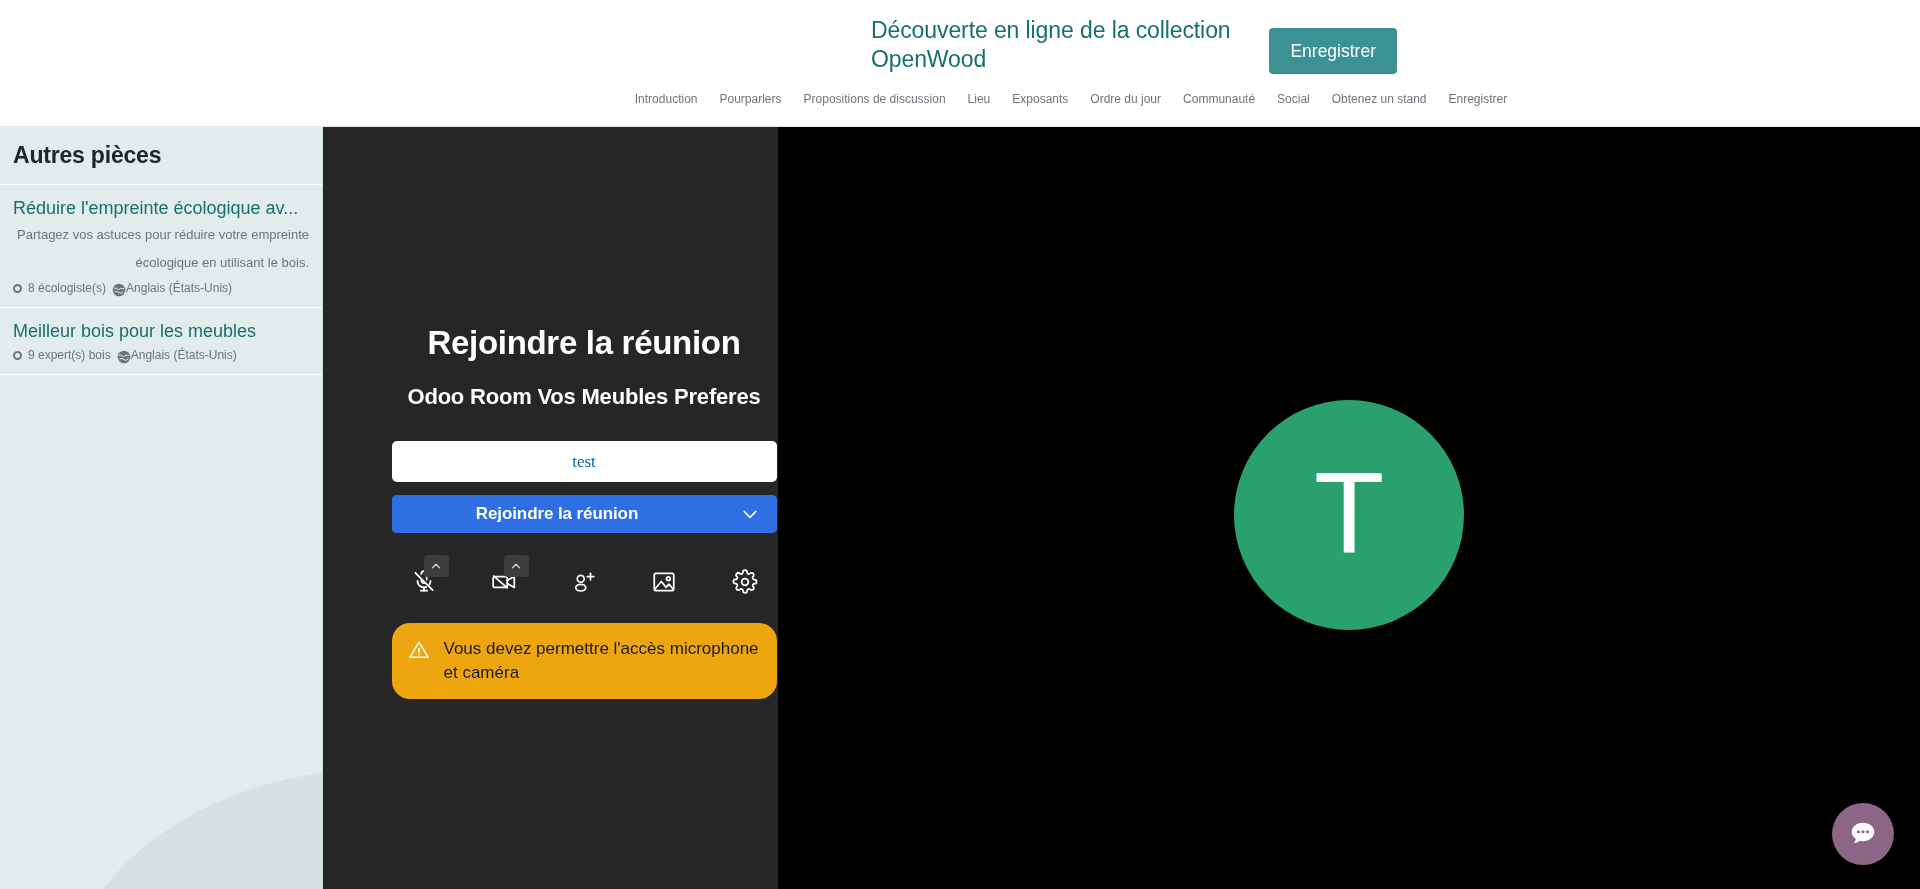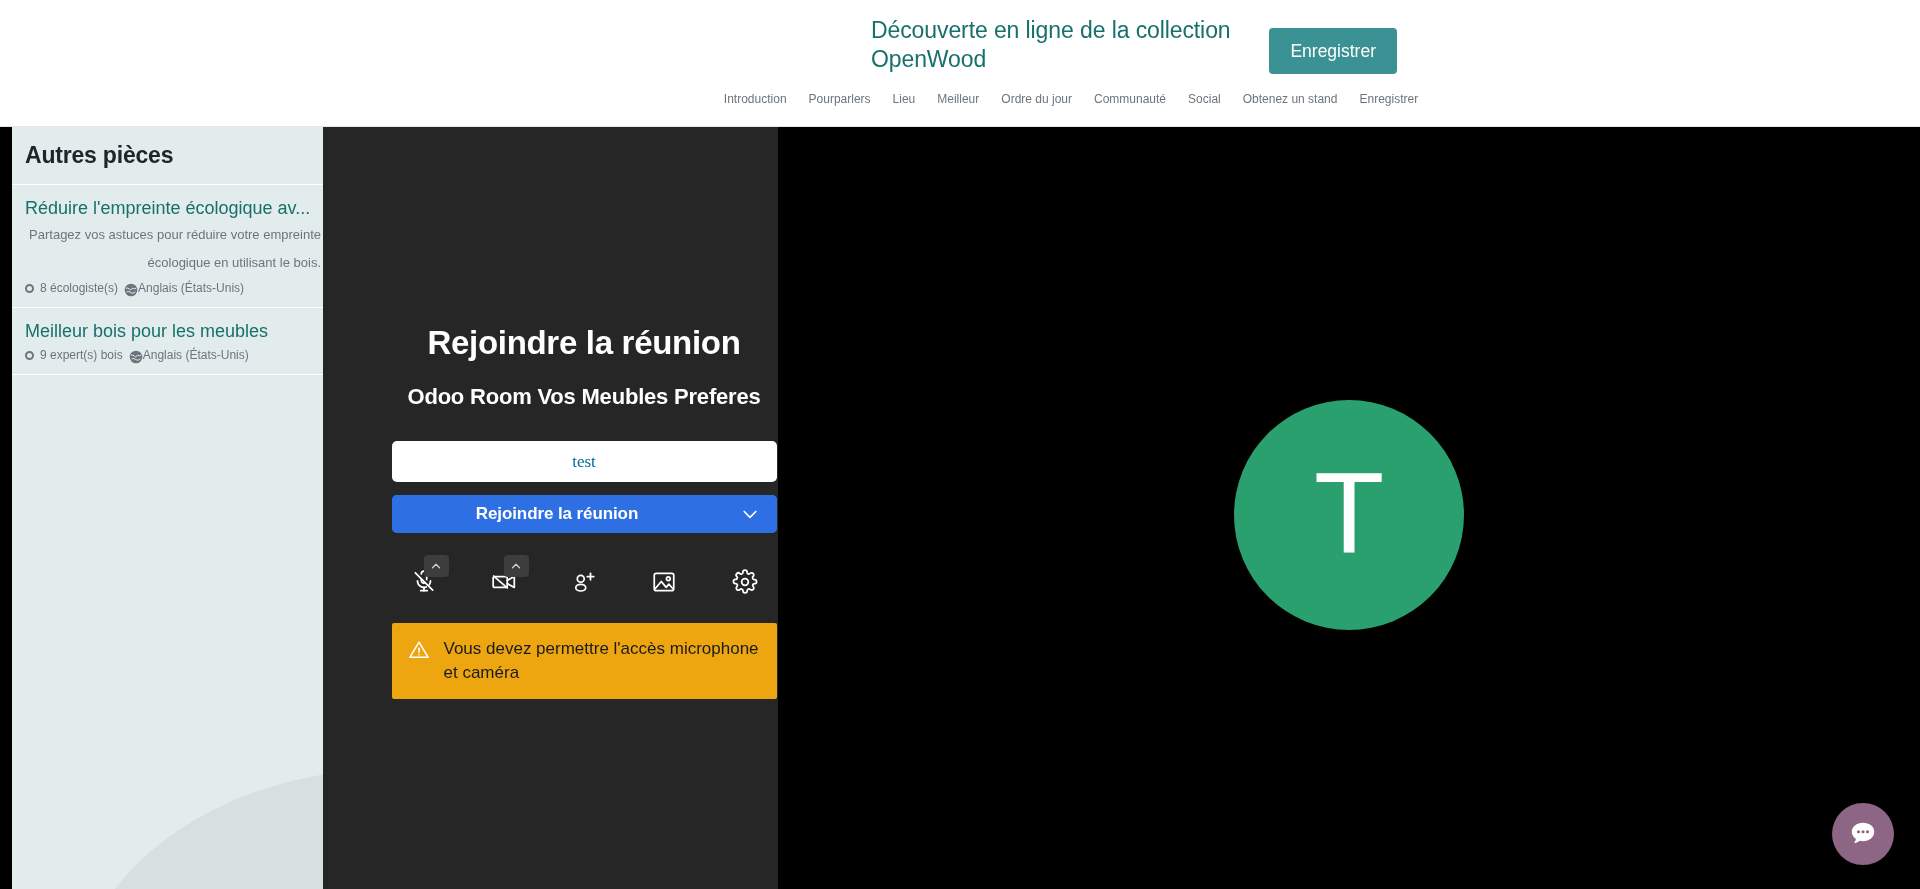--- a/index.html
+++ b/index.html
@@ -79,21 +79,21 @@
     position: absolute;
     top: 127px; left: 0;
     width: 1920px;
     height: 762px;
     background: #000000;
   }
 
   
   .sidebar {
     position: absolute;
-    left: 12px; top: 0;
+    left: 0; top: 0;
     width: 323px;
     height: 762px;
     background: #e2ecec;
     border-right: 1px solid #cfdcdc;
     overflow: hidden;
   }
   .sidebar-shade {
     position: absolute;
     left: 0;
     bottom: -120px;
@@ -278,21 +278,21 @@
     justify-content: center;
     cursor: pointer;
     padding: 0;
   }
 
   .warn-banner {
     display: flex;
     width: 385px;
     margin: 26px auto 0 auto;
     background: #eda610;
-    border-radius: 2px;
+    border-radius: 18px;
     padding: 14px 16px;
     align-items: flex-start;
   }
   .warn-icon { flex: none; margin-right: 14px; margin-top: 2px; }
   .warn-text {
     color: #1b1b1b;
     font-size: 17px;
     line-height: 24px;
     text-align: left;
     font-weight: 400;
@@ -345,22 +345,23 @@
 </style>
 </head>
 <body>
 
 <div class="navbar">
   <div class="nav-inner">
     <a class="brand" href="#">Découverte en ligne de la collection OpenWood</a>
     <div class="nav-links">
       <a class="nav-link" href="#">Introduction</a>
       <a class="nav-link" href="#">Pourparlers</a>
+      <a class="nav-link" href="#">Propositions de discussion</a>
       <a class="nav-link" href="#">Lieu</a>
-      <a class="nav-link" href="#">Meilleur</a>
+      <a class="nav-link" href="#">Exposants</a>
       <a class="nav-link" href="#">Ordre du jour</a>
       <a class="nav-link" href="#">Communauté</a>
       <a class="nav-link" href="#">Social</a>
       <a class="nav-link" href="#">Obtenez un stand</a>
       <a class="nav-link" href="#">Enregistrer</a>
     </div>
   </div>
   <button class="nav-cta">Enregistrer</button>
 </div>
 

